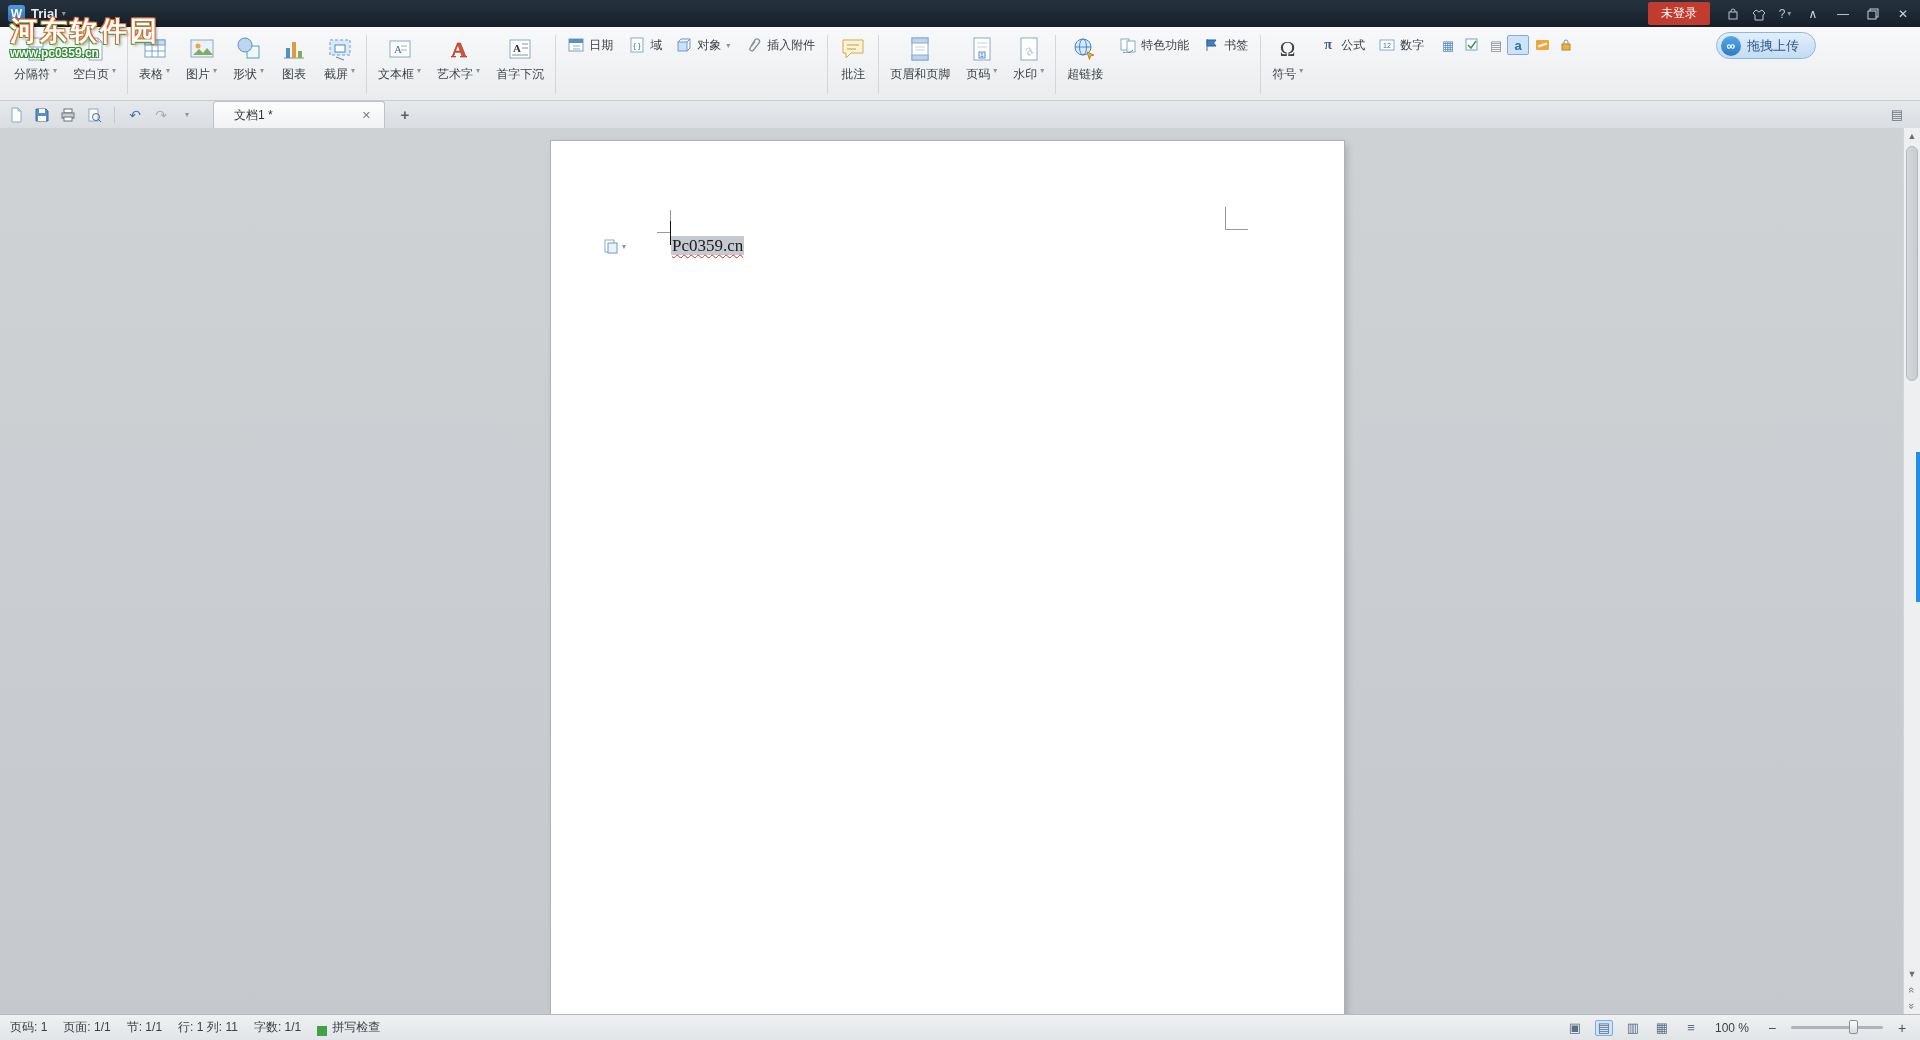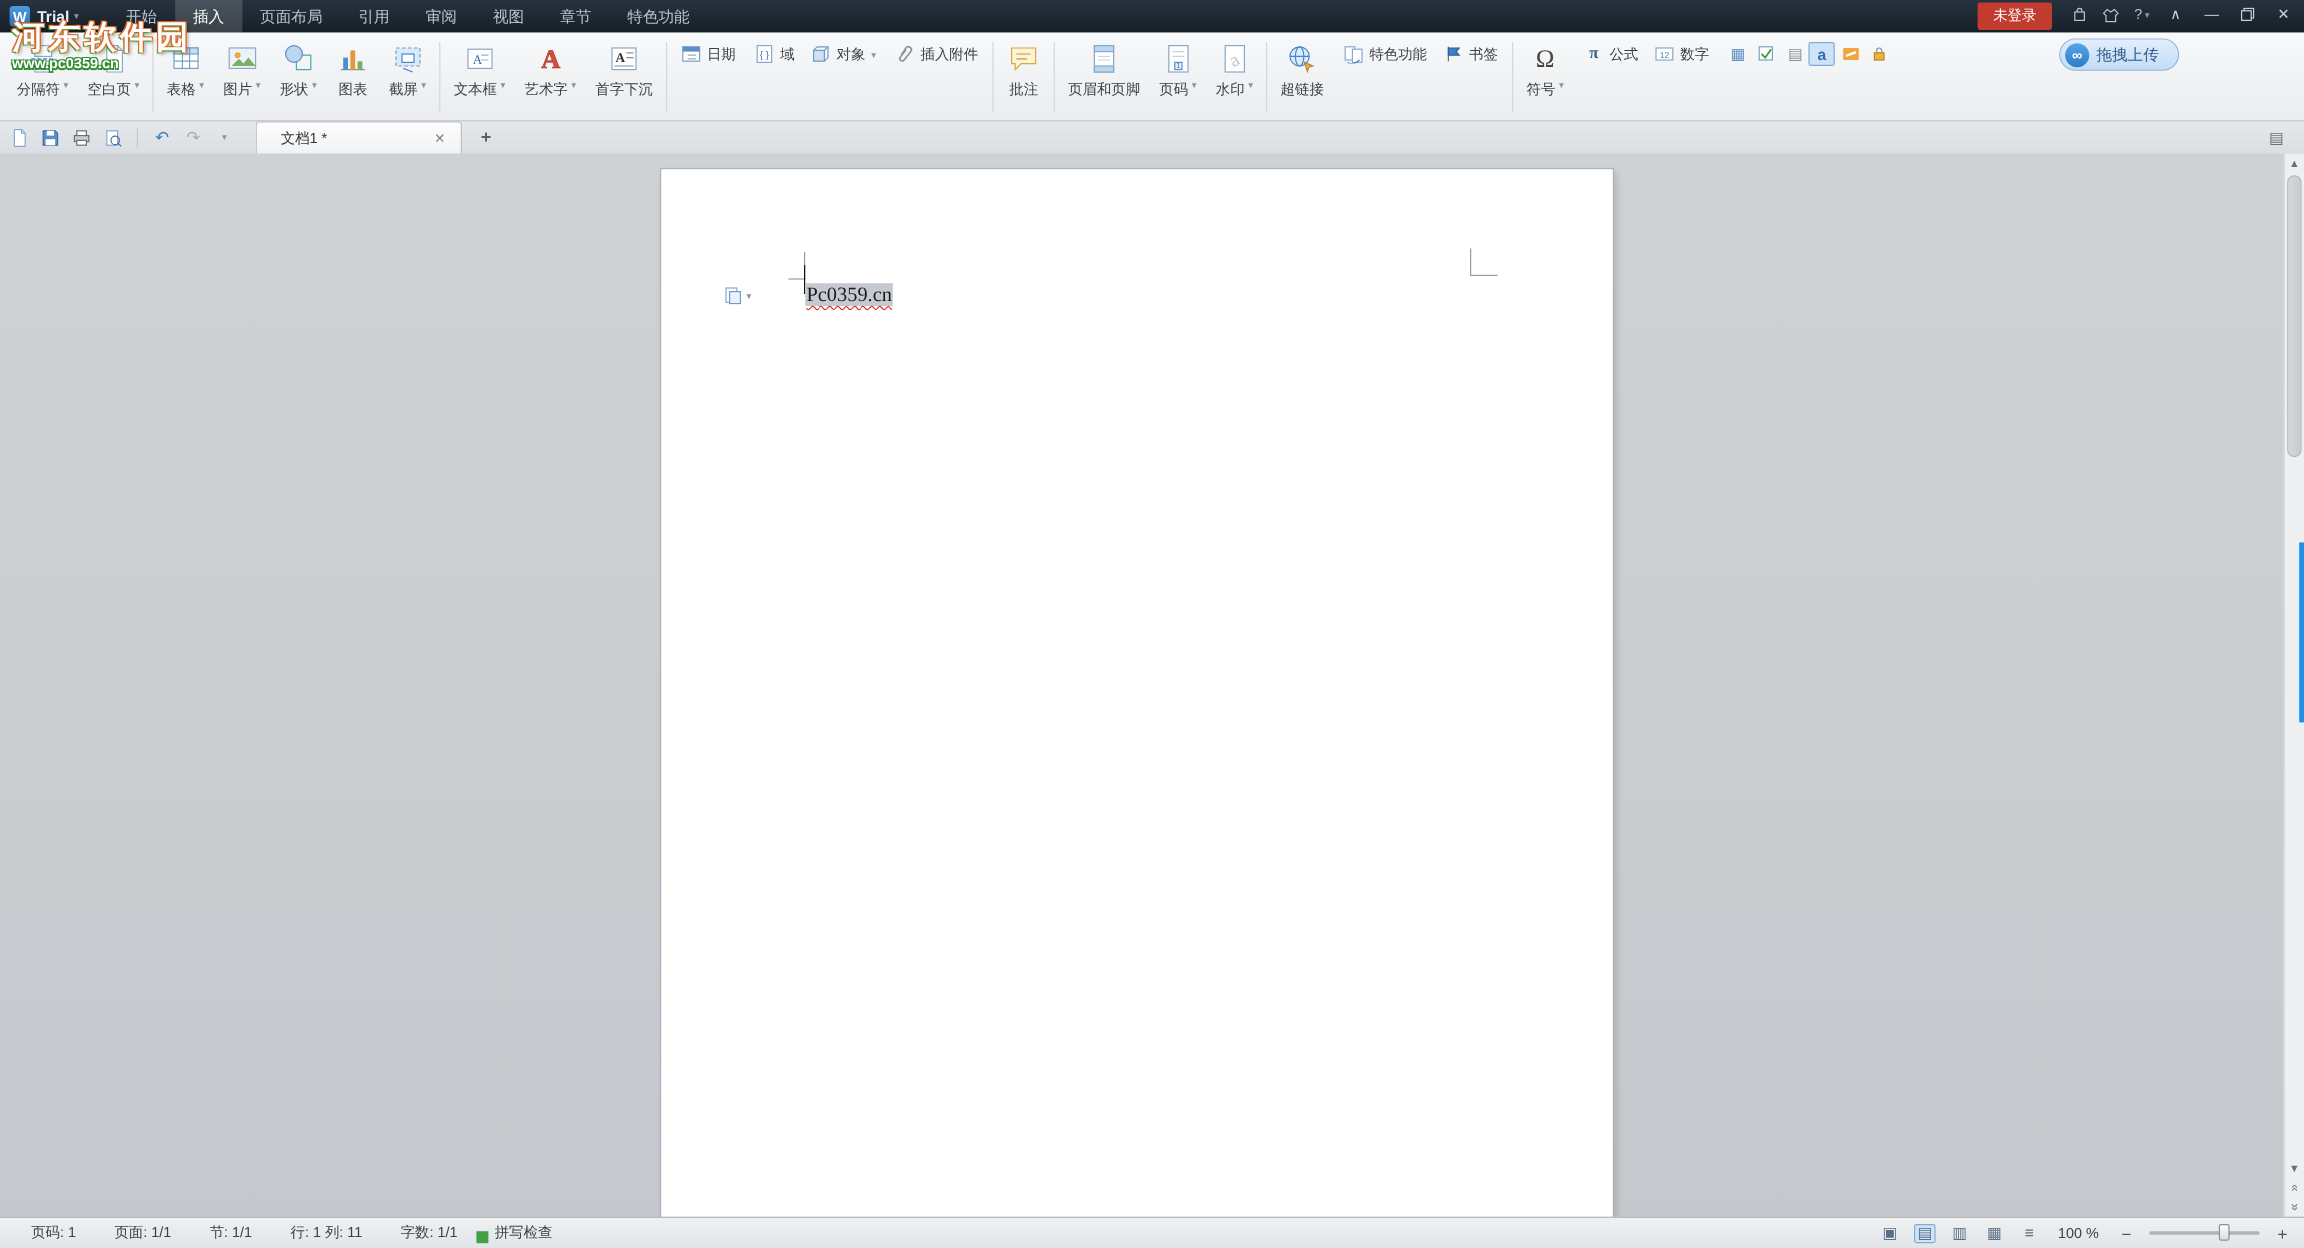--- a/index.html
+++ b/index.html
@@ -7,21 +7,21 @@
   body{font-family:"Liberation Sans","DejaVu Sans",sans-serif;position:relative;background:#cdd0d3;}
 
   
   .titlebar{position:absolute;top:0;left:0;width:1920px;height:27px;background:linear-gradient(#26333f,#161f28);display:flex;align-items:center;z-index:30;}
   .logo-box{width:17px;height:17px;margin-left:8px;border-radius:3px;background:linear-gradient(#4a9be0,#2f6fb4);color:#fff;font-size:12px;font-weight:bold;display:flex;align-items:center;justify-content:center;flex:0 0 auto;}
   .app-menu{display:flex;align-items:center;gap:4px;color:#e8edf2;font-size:13px;font-weight:bold;padding:0 10px 0 6px;height:27px;}
   .caret9{font-size:8px;color:#8a959f;}
   .menu-tabs{display:flex;height:27px;margin-left:14px;}
   .menu-tab{padding:0 15px;line-height:27px;font-size:13px;color:#b9c4ce;cursor:default;white-space:nowrap;}
   .menu-tab.active{background:rgba(255,255,255,.16);color:#fff;}
-  .tb-right{margin-left:auto;display:flex;align-items:flex-start;gap:4px;padding-right:4px;}
+  .tb-right{margin-left:auto;display:flex;align-items:center;gap:4px;padding-right:4px;}
   .login-btn{background:#c23b2f;color:#fff;font-size:12px;padding:3px 13px;border-radius:2px;margin-right:8px;}
   .tb-ic{width:22px;height:20px;display:flex;align-items:center;justify-content:center;color:#b8c4d0;font-size:12px;gap:2px;}
   .win-btn{width:26px;height:20px;display:flex;align-items:center;justify-content:center;color:#cdd6df;font-size:12px;}
 
   
   .watermark{position:absolute;top:16px;left:10px;z-index:60;pointer-events:none;line-height:1.15;}
   .wm1{font-size:27px;font-weight:bold;color:#fdfdfd;letter-spacing:3px;
        text-shadow:-1px -1px 0 #e0662a,1px -1px 0 #e0662a,-1px 1px 0 #3a9e3a,1px 1px 0 #c8a02a,2px 2px 3px rgba(0,0,0,.35);}
   .wm2{font-size:12px;font-weight:bold;color:#fff;
        text-shadow:-1px -1px 0 #2e8b2e,1px -1px 0 #2e8b2e,-1px 1px 0 #2e8b2e,1px 1px 0 #2e8b2e;}
@@ -75,49 +75,39 @@
   
   .v-scroll{position:absolute;right:0;top:128px;width:17px;height:886px;background:#edeff1;border-left:1px solid #d2d5d8;z-index:15;}
   .vs-btn{width:16px;height:16px;display:flex;align-items:center;justify-content:center;color:#6a7078;font-size:9px;}
   .vs-thumb{position:absolute;left:2px;top:18px;width:12px;height:235px;background:linear-gradient(90deg,#d4d8db,#c8ccd0);border:1px solid #b4b8bc;border-radius:6px;}
   .vs-bottom{position:absolute;bottom:0;left:0;display:flex;flex-direction:column;}
   .rot90{display:inline-block;transform:rotate(90deg);font-size:11px;}
   .edge-strip{position:absolute;right:0;top:452px;width:4px;height:150px;background:#2090ea;z-index:40;}
 
   
   .statusbar{position:absolute;left:0;top:1014px;width:1920px;height:26px;background:linear-gradient(#eef0f2,#e2e5e8);border-top:1px solid #b6babd;display:flex;align-items:center;font-size:12px;color:#3c4146;padding:0 10px;gap:16px;z-index:20;}
-  .sb-item{white-space:nowrap;margin-left:16px;}
+  .sb-item{white-space:nowrap;}
   .sb-spell{display:flex;align-items:flex-end;gap:5px;white-space:nowrap;}
   .green-sq{width:10px;height:10px;background:#43a047;display:inline-block;}
   .sb-right{margin-left:auto;display:flex;align-items:center;gap:11px;}
   .view-ic{width:18px;height:16px;display:flex;align-items:center;justify-content:center;color:#5a6f85;font-size:13px;}
   .view-ic.active{background:#cfe3f7;border:1px solid #7fadd8;border-radius:2px;}
   .zoom-label{min-width:42px;text-align:center;}
   .zoom-btn{width:16px;height:16px;display:flex;align-items:center;justify-content:center;color:#4a5056;font-size:14px;}
   .zoom-track{width:92px;height:3px;background:#aeb3b8;position:relative;border-radius:2px;}
   .zoom-thumb{position:absolute;left:58px;top:-6px;width:9px;height:14px;background:linear-gradient(#fdfdfd,#d8dbde);border:1px solid #8a9096;border-radius:2px;}
 </style>
 </head>
 <body>
 
 <div class="titlebar">
   <div class="logo-box">W</div>
   <div class="app-menu">
     <span>Trial</span>
     <span class="caret9">▾</span>
-  </div>
-  <div class="menu-tabs">
-    <div class="menu-tab">开始</div>
-    <div class="menu-tab active">插入</div>
-    <div class="menu-tab">页面布局</div>
-    <div class="menu-tab">引用</div>
-    <div class="menu-tab">审阅</div>
-    <div class="menu-tab">视图</div>
-    <div class="menu-tab">章节</div>
-    <div class="menu-tab">特色功能</div>
   </div>
   <div class="tb-right">
     <div class="login-btn">未登录</div>
     <div class="tb-ic">
       <svg width="14" height="14">
           <rect x="3" y="5" width="8" height="7" fill="none" stroke="#b8c4d0"></rect>
           <path d="M5 5 v-1 a2 2 0 0 1 4 0 v1" fill="none" stroke="#b8c4d0"></path>
         </svg>
     </div>
     <div class="tb-ic">

